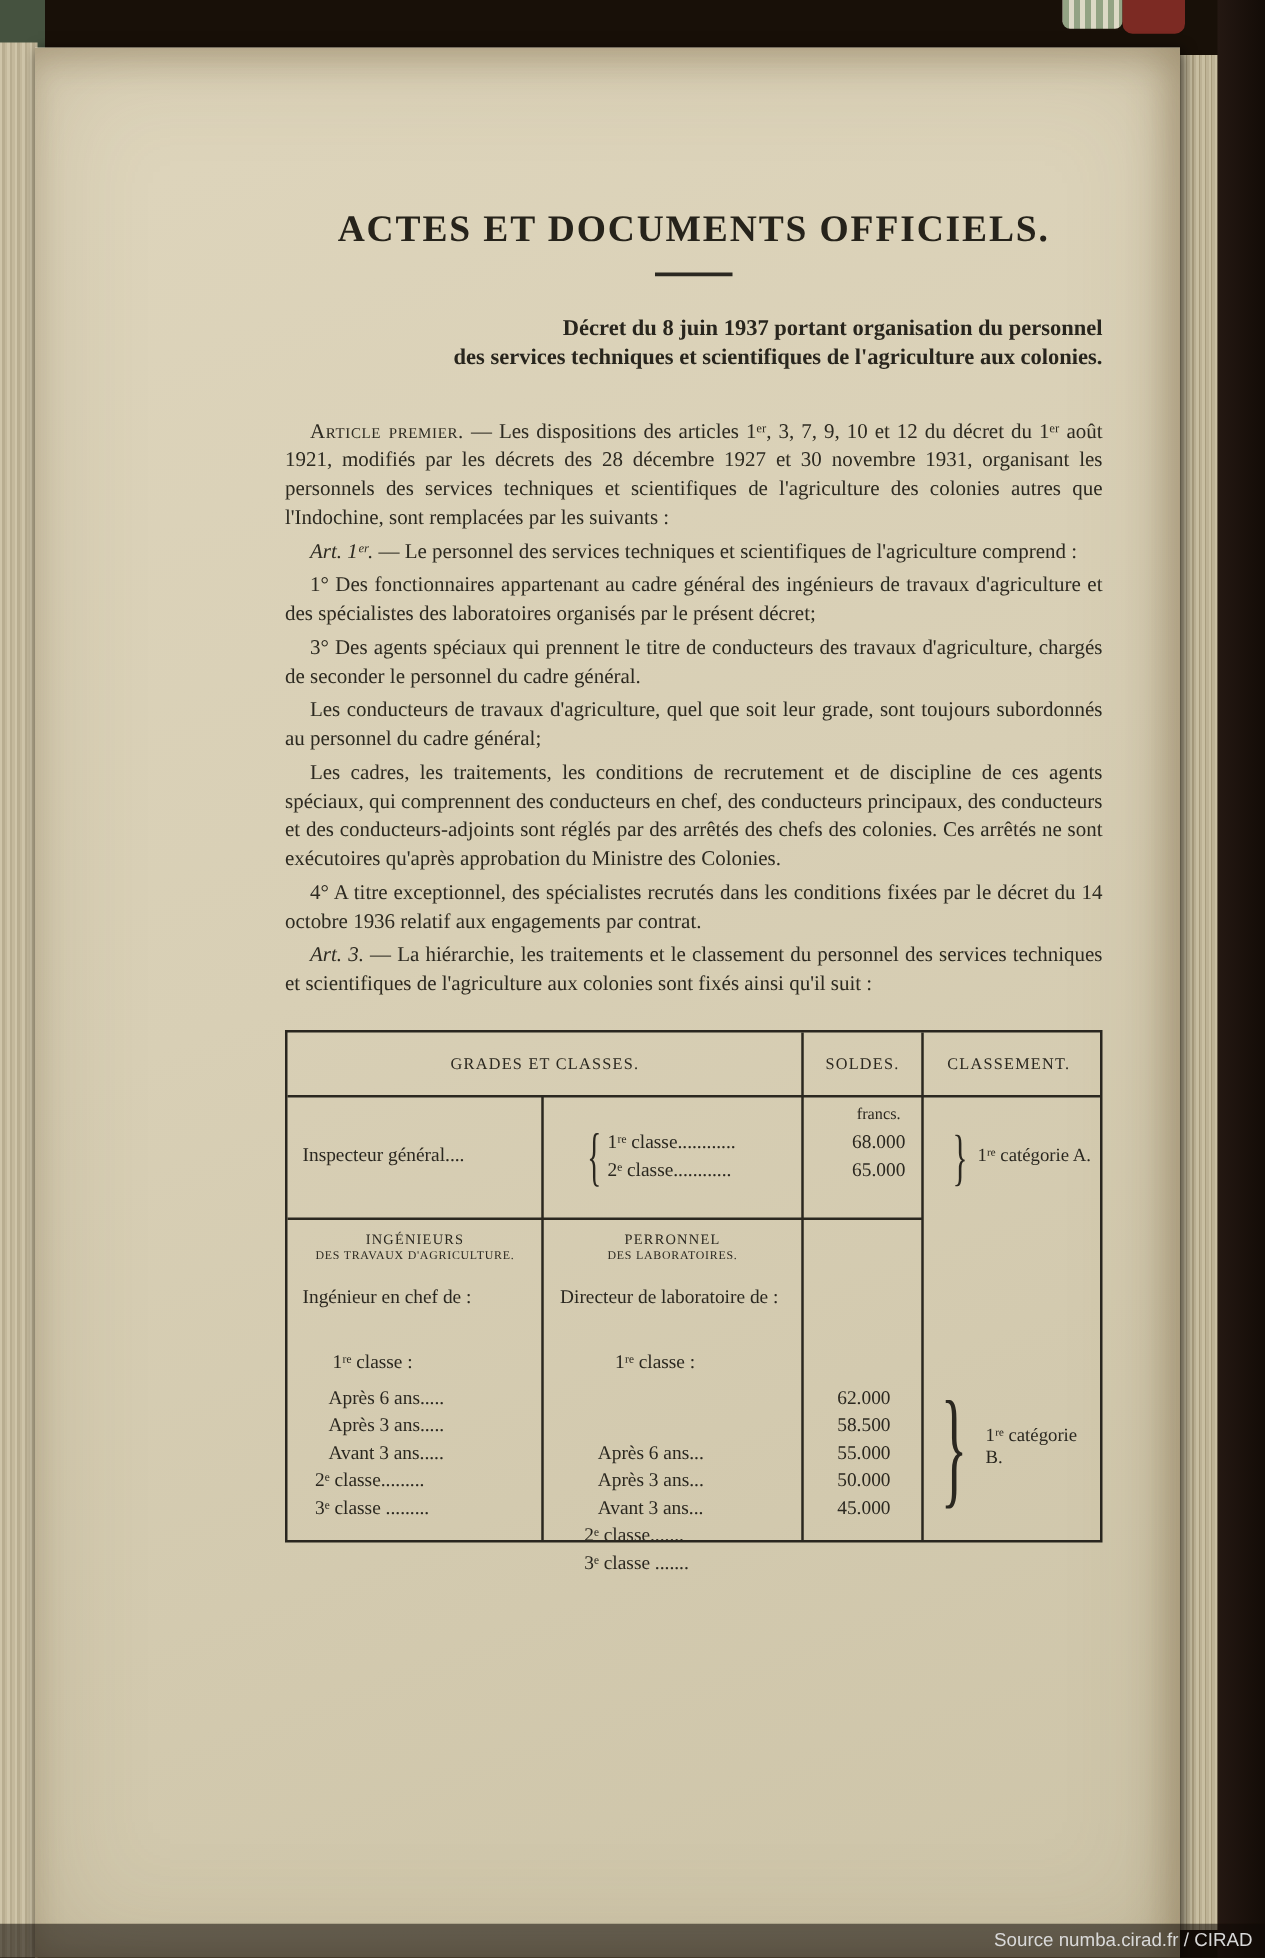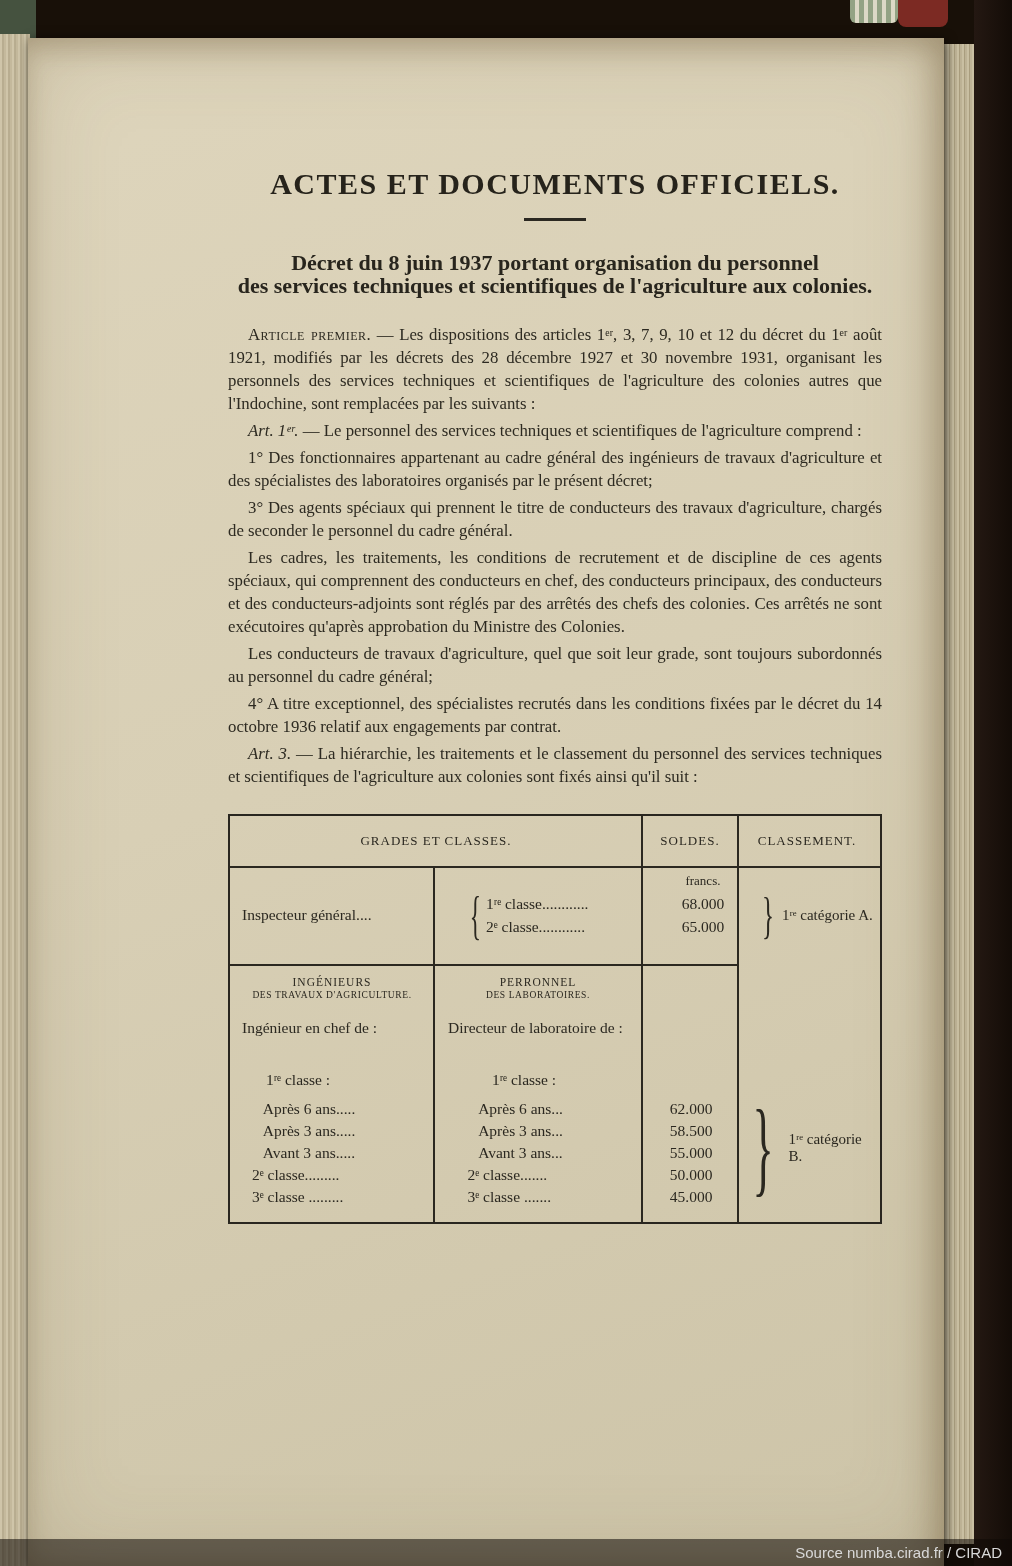--- a/index.html
+++ b/index.html
@@ -37,23 +37,23 @@
                 inset 0 14px 24px rgba(110,90,55,0.18), 2px 2px 10px rgba(0,0,0,0.65);
   }
 
   .content { position:absolute; left:200px; top:128px; width:654px; color:#2d2a21; }
 
   .doc-title {
     text-align:center; font-weight:bold; font-size:30px; letter-spacing:1.5px;
     line-height:36px; color:#26231b;
   }
   .title-rule { width:62px; height:3px; background:#2b2821; margin:16px auto 0 auto; }
-  .subtitle { margin-top:30px; text-align:center; font-weight:bold; font-size:22px; line-height:23px; color:#28251d; }
-
-  .paragraphs { margin-top:26px; }
+  .subtitle { margin-top:30px; text-align:right; font-weight:bold; font-size:18px; line-height:23px; color:#28251d; }
+
+  .paragraphs { margin-top:36px; }
   .para {
     margin:4px 0; text-indent:20px; text-align:justify;
     font-size:16.8px; line-height:23px;
   }
   .lead-smallcaps { font-variant:small-caps; letter-spacing:0.5px; }
   .lead-italic { font-style:italic; }
 
   
   .doc-table {
     position:relative; width:650px; margin:26px auto 0 auto;
@@ -98,21 +98,21 @@
   .title-row { height:56px; font-size:15.5px; line-height:23px; }
   .title-row .cA { padding-left:12px; padding-top:4px; }
   .title-row .cB { padding-left:14px; padding-top:4px; }
 
   .classhead-row { height:30px; font-size:15.5px; line-height:24px; }
   .classhead-row .cA { padding-left:36px; }
   .classhead-row .cB { padding-left:58px; }
 
   .data-row { height:22px; line-height:22px; font-size:15.5px;gap:27px; }
   .data-row .cA { padding-left:22px; white-space:pre; }
-  .data-row .cB { padding-left:30px; white-space:pre; }
+  .data-row .cB { padding-left:30px; white-space:pre;margin-top:44px; }
 
   .catB {
     position:absolute; left:508px; top:128px; width:138px; height:112px;
     display:flex; align-items:center; justify-content:center; font-size:15px;
   }
 
   
   .footer-bar {
     position:absolute; left:0; right:0; bottom:0; height:27px;
     background:rgba(15,10,6,0.55);
@@ -141,22 +141,22 @@
     <div class="subtitle">
       <div>Décret du 8 juin 1937 portant organisation du personnel</div>
       <div>des services techniques et scientifiques de l'agriculture aux colonies.</div>
     </div>
 
     <div class="paragraphs">
         <p class="para"><span class="lead-smallcaps">Article premier.</span> — Les dispositions des articles 1ᵉʳ, 3, 7, 9, 10 et 12 du décret du 1ᵉʳ août 1921, modifiés par les décrets des 28 décembre 1927 et 30 novembre 1931, organisant les personnels des services techniques et scientifiques de l'agriculture des colonies autres que l'Indochine, sont remplacées par les suivants :</p>
         <p class="para"><span class="lead-italic">Art. 1ᵉʳ.</span> — Le personnel des services techniques et scientifiques de l'agriculture comprend :</p>
         <p class="para">1° Des fonctionnaires appartenant au cadre général des ingénieurs de travaux d'agriculture et des spécialistes des laboratoires organisés par le présent décret;</p>
         <p class="para">3° Des agents spéciaux qui prennent le titre de conducteurs des travaux d'agriculture, chargés de seconder le personnel du cadre général.</p>
+        <p class="para">Les conducteurs de travaux d'agriculture, quel que soit leur grade, sont toujours subordonnés au personnel du cadre général;</p>
         <p class="para">Les cadres, les traitements, les conditions de recrutement et de discipline de ces agents spéciaux, qui comprennent des conducteurs en chef, des conducteurs principaux, des conducteurs et des conducteurs-adjoints sont réglés par des arrêtés des chefs des colonies. Ces arrêtés ne sont exécutoires qu'après approbation du Ministre des Colonies.</p>
-        <p class="para">Les conducteurs de travaux d'agriculture, quel que soit leur grade, sont toujours subordonnés au personnel du cadre général;</p>
         <p class="para">4° A titre exceptionnel, des spécialistes recrutés dans les conditions fixées par le décret du 14 octobre 1936 relatif aux engagements par contrat.</p>
         <p class="para"><span class="lead-italic">Art. 3.</span> — La hiérarchie, les traitements et le classement du personnel des services techniques et scientifiques de l'agriculture aux colonies sont fixés ainsi qu'il suit :</p>
       </div>
 
     <div class="doc-table">
       <div class="vline vline-ab"></div>
       <div class="vline vline-bc"></div>
       <div class="vline vline-cd"></div>
       <div class="hline hline-header"></div>
       <div class="hline hline-section"></div>

